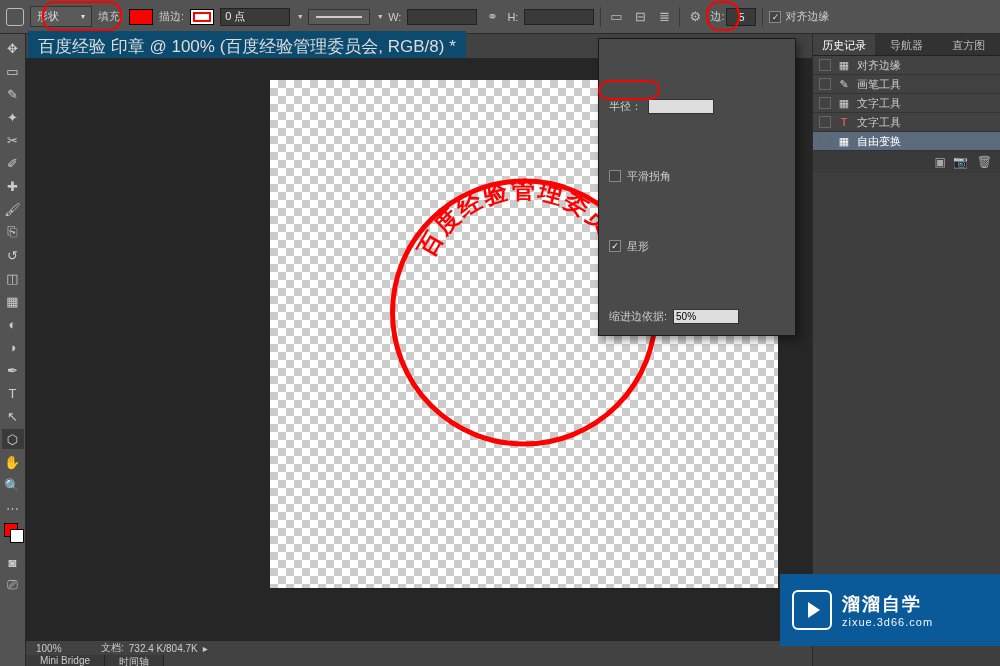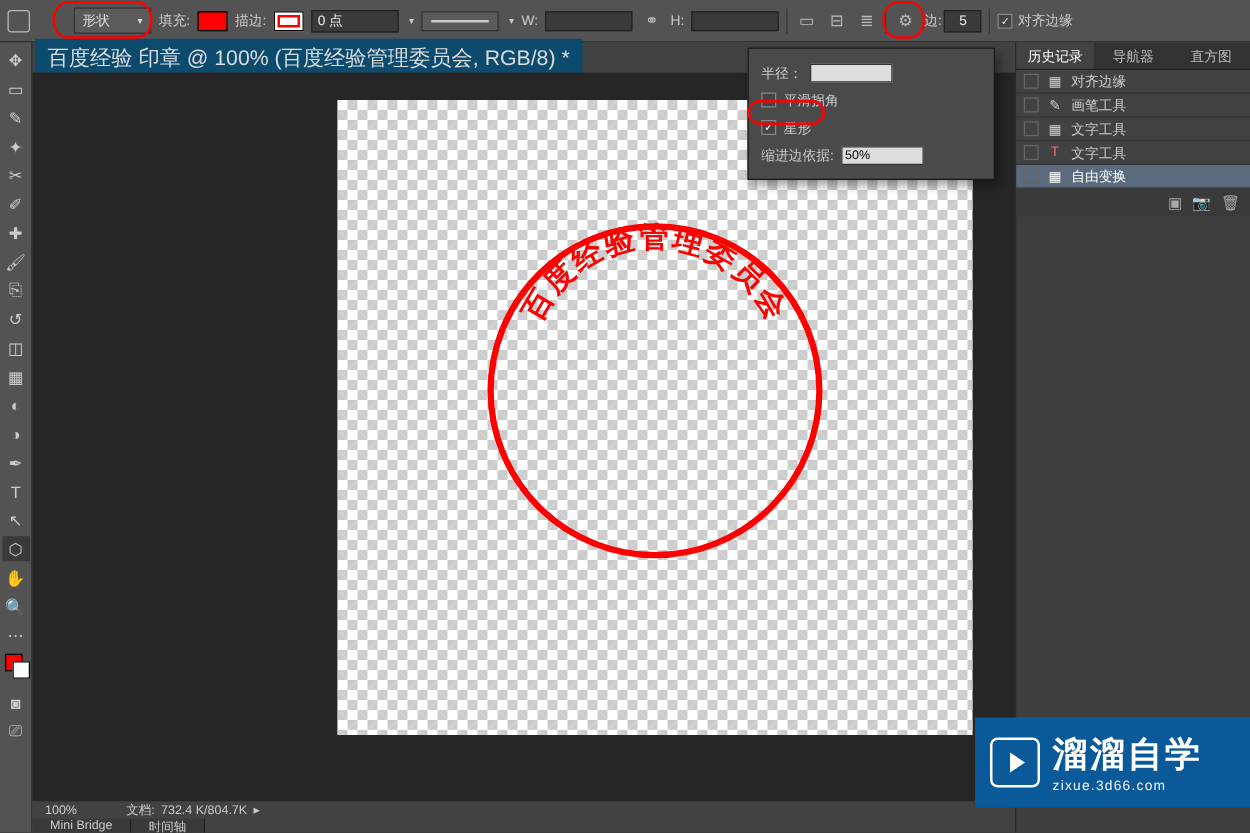--- a/index.html
+++ b/index.html
@@ -26,21 +26,20 @@
   border: 1px solid #bbb;
   border-radius: 3px;
 }
 .shape-sel {
   display: flex; align-items: center;
   background: #5a5a5a;
   border: 1px solid #333;
   padding: 2px 6px;
   position: relative;
   width: 62px;
-  margin-left: 29px;
 }
 .shape-sel .arrow { margin-left: auto; font-size: 8px; }
 .red-mark1 {
   position: absolute;
   left: 42px; top: 1px;
   width: 80px; height: 30px;
   border: 2px solid #f00;
   border-radius: 12px / 14px;
   pointer-events: none;
 }
@@ -196,21 +195,21 @@
 .panel-footer span{ font-size:12px;}
 
 .popup {
   position:absolute; left:598px; top:38px;
   width:198px; background:#4a4a4a;
   border:1px solid #1a1a1a;
   box-shadow:4px 4px 8px rgba(0,0,0,.4);
   padding:8px 10px;
   font-size:11px; color:#ccc;
 }
-.popup .row { display:flex; align-items:center; height:22px; gap:6px;}
+.popup .row { display:flex; align-items:center; height:22px; gap:6px;margin-top:48px;}
 .popup .row .box {
   width:12px; height:12px; border:1px solid #888; background:#444;
   display:flex; align-items:center; justify-content:center; font-size:9px; color:#fff;
 }
 .popup .row.checked .box::after { content:"✓"; }
 .popup input {
   background:#ddd; color:#000; border:1px solid #333;
   height:15px; width:66px; font-size:10px; padding:0 2px;
 }
 .red-mark3 {
@@ -243,21 +242,21 @@
   display:flex; align-items:center;
   padding:6px 12px; gap:10px;
   color:#fff;
 }
 .watermark .logo {
   width:40px; height:40px; border:2px solid #fff; border-radius:6px;
   display:flex; align-items:center; justify-content:center;
 }
 .watermark .logo::after { content:""; width:0; height:0; border-left:12px solid #fff; border-top:8px solid transparent; border-bottom:8px solid transparent; margin-left:3px;}
 .watermark .wm-text { display:flex; flex-direction:column;}
-.watermark .wm-title { font-size:28px; font-weight:bold; letter-spacing:2px;}
+.watermark .wm-title { font-size:18px; font-weight:bold; letter-spacing:2px;}
 .watermark .wm-sub { font-size:11px; letter-spacing:1px; opacity:.95;}
 </style>
 </head>
 <body>
 
 <div class="top-bar">
   <div class="shape-icon"></div>
   <div class="shape-sel">
     <span>形状</span>
     <span class="arrow">▾</span>

